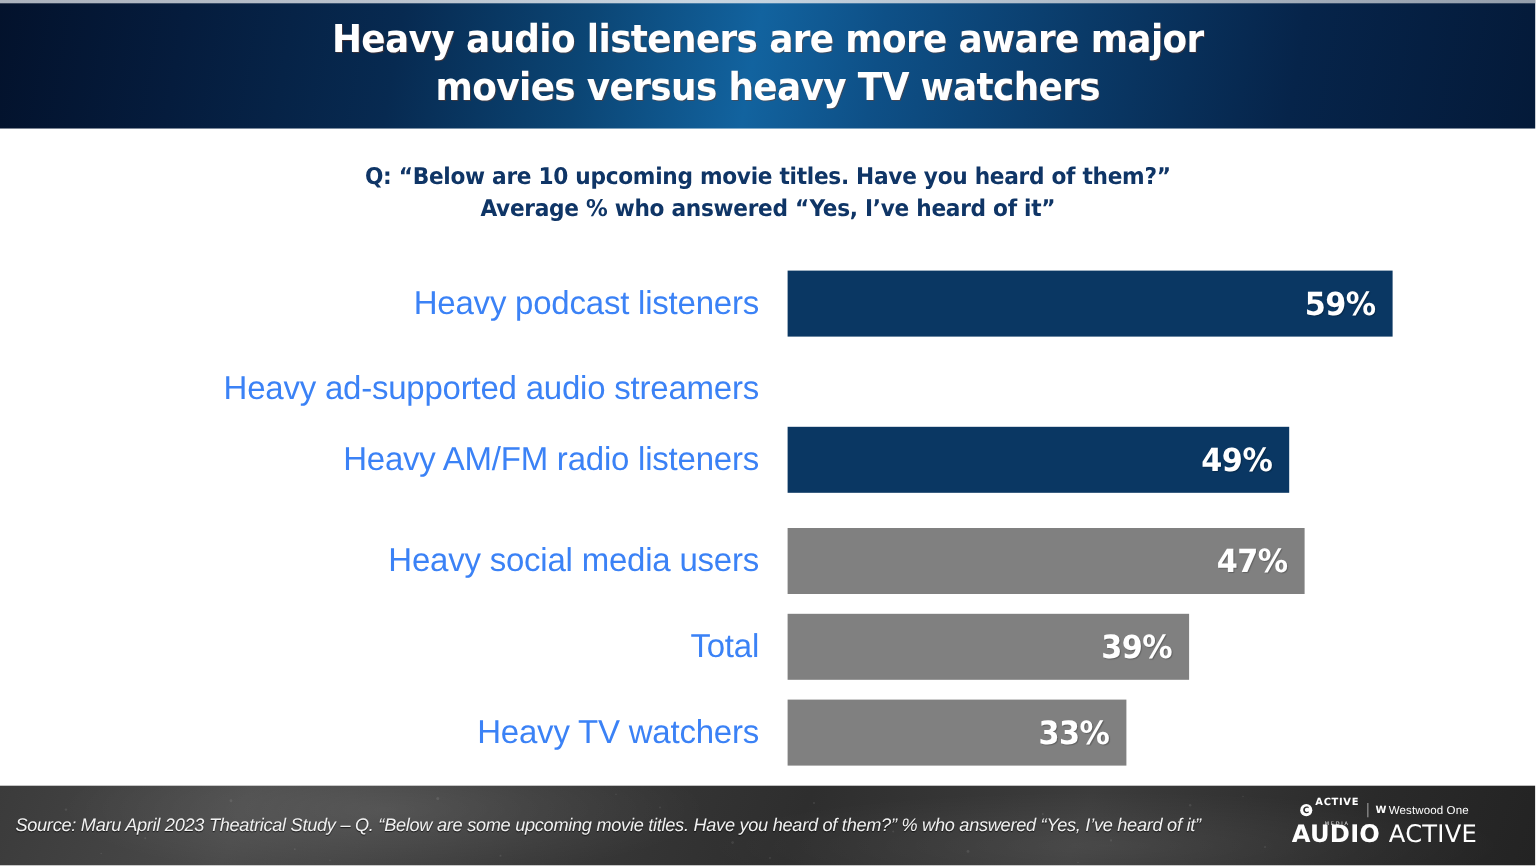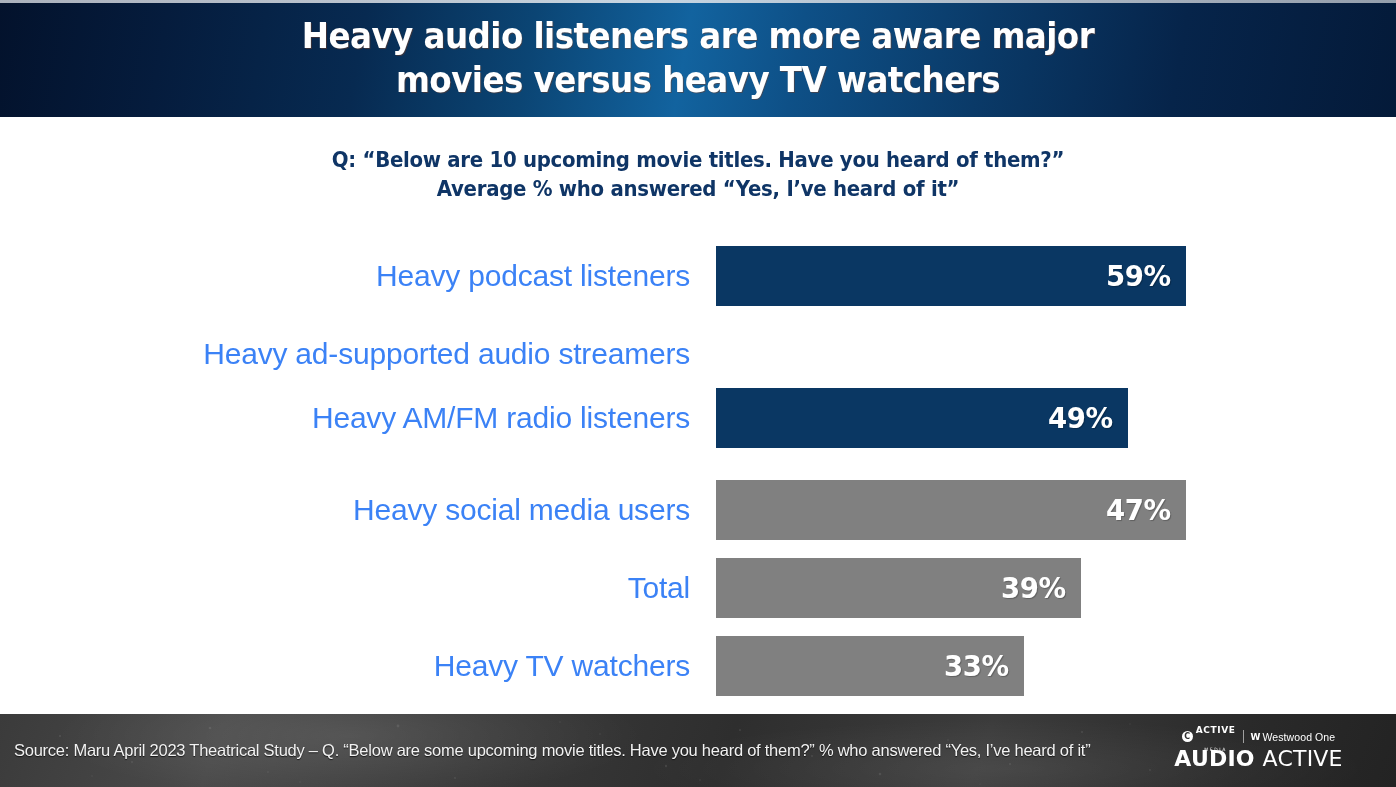--- a/index.html
+++ b/index.html
@@ -179,20 +179,21 @@
     left: 14px;
     top: 0;
     height: 73px;
     line-height: 73px;
     color: #f2f2f2;
     font-family: "Liberation Sans", sans-serif;
     font-size: 16.5px;
     letter-spacing: -0.25px;
     white-space: nowrap;
     text-shadow: 0 1px 1px rgba(0,0,0,0.7);
+    font-style: italic;
   }
 
   
   .logo {
     position: absolute;
     right: 30px;
     top: 16px;
     width: 215px;
     text-align: center;
     color: #ffffff;
@@ -286,32 +287,32 @@
 movies versus heavy TV watchers</div>
   </div>
 
   <div class="subtitle">Q: “Below are 10 upcoming movie titles. Have you heard of them?”
 Average % who answered “Yes, I’ve heard of it”</div>
 
   <div class="chart">
 
     <div class="row" style="top:6px;">
       <div class="cat-label">Heavy podcast listeners</div>
-      <div class="bar navy" style="width:470px;">
+      <div class="bar navy" style="width:550px;">
         <span class="bar-value">59%</span>
       </div>
     </div>
 
     <div class="row" style="top:84px;">
       <div class="cat-label">Heavy ad-supported audio streamers</div>
     </div>
 
     <div class="row" style="top:148px;">
       <div class="cat-label">Heavy AM/FM radio listeners</div>
-      <div class="bar navy" style="width:412px;">
+      <div class="bar navy" style="width:456px;">
         <span class="bar-value">49%</span>
       </div>
     </div>
 
     <div class="row" style="top:240px;">
       <div class="cat-label">Heavy social media users</div>
       <div class="bar gray" style="width:470px;">
         <span class="bar-value">47%</span>
       </div>
     </div>

